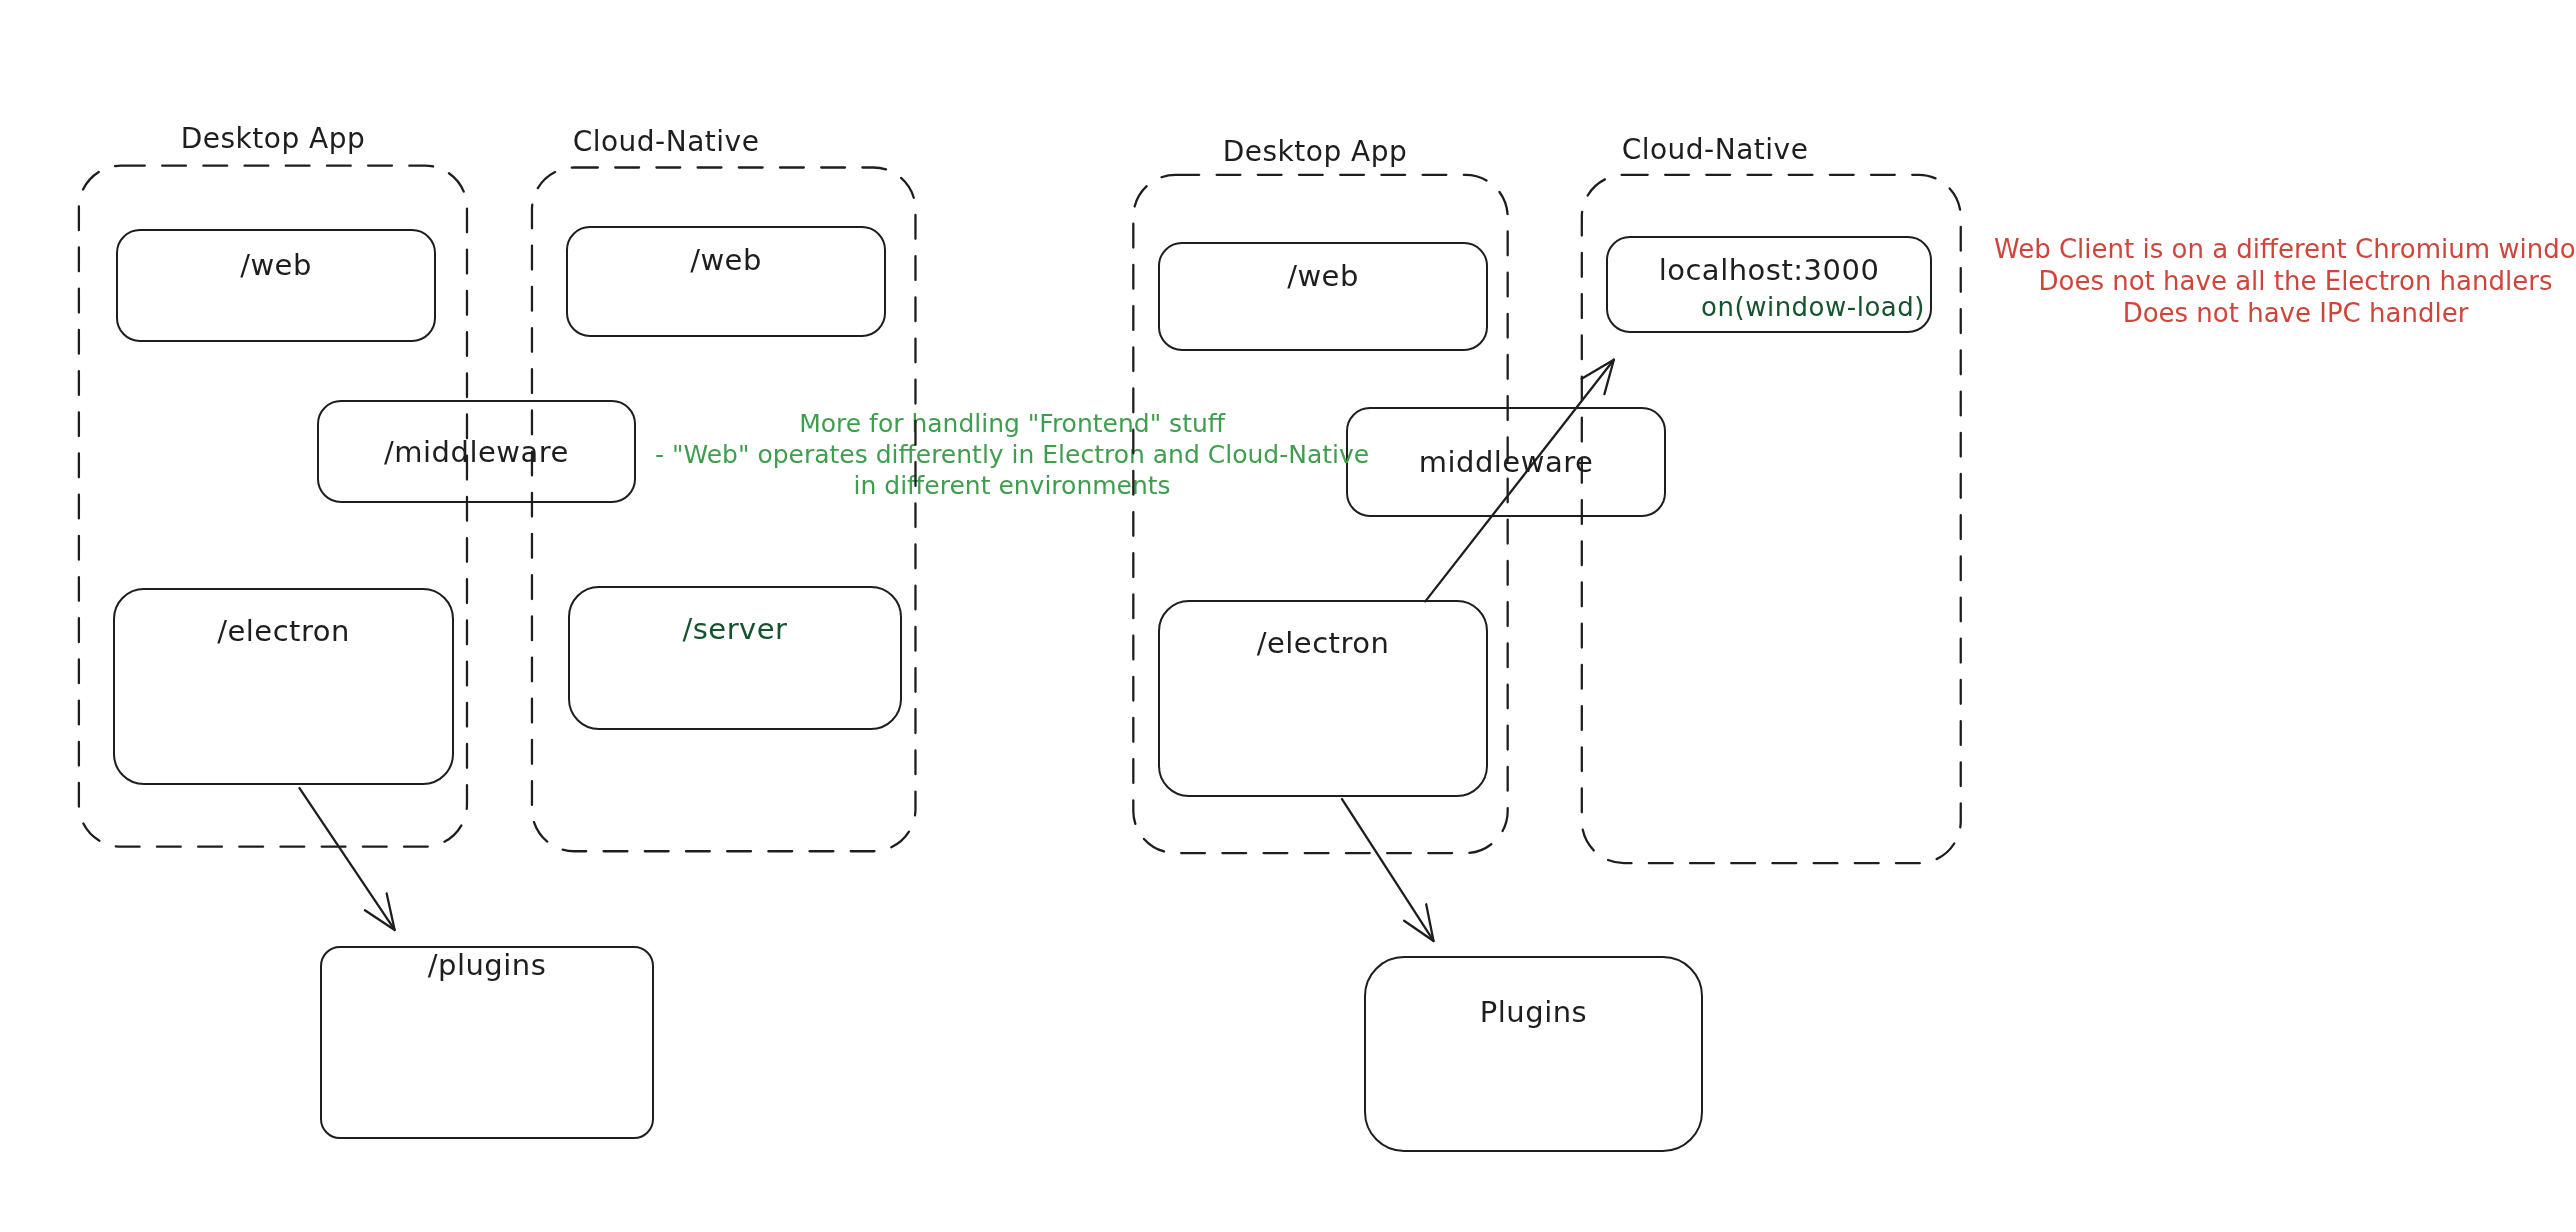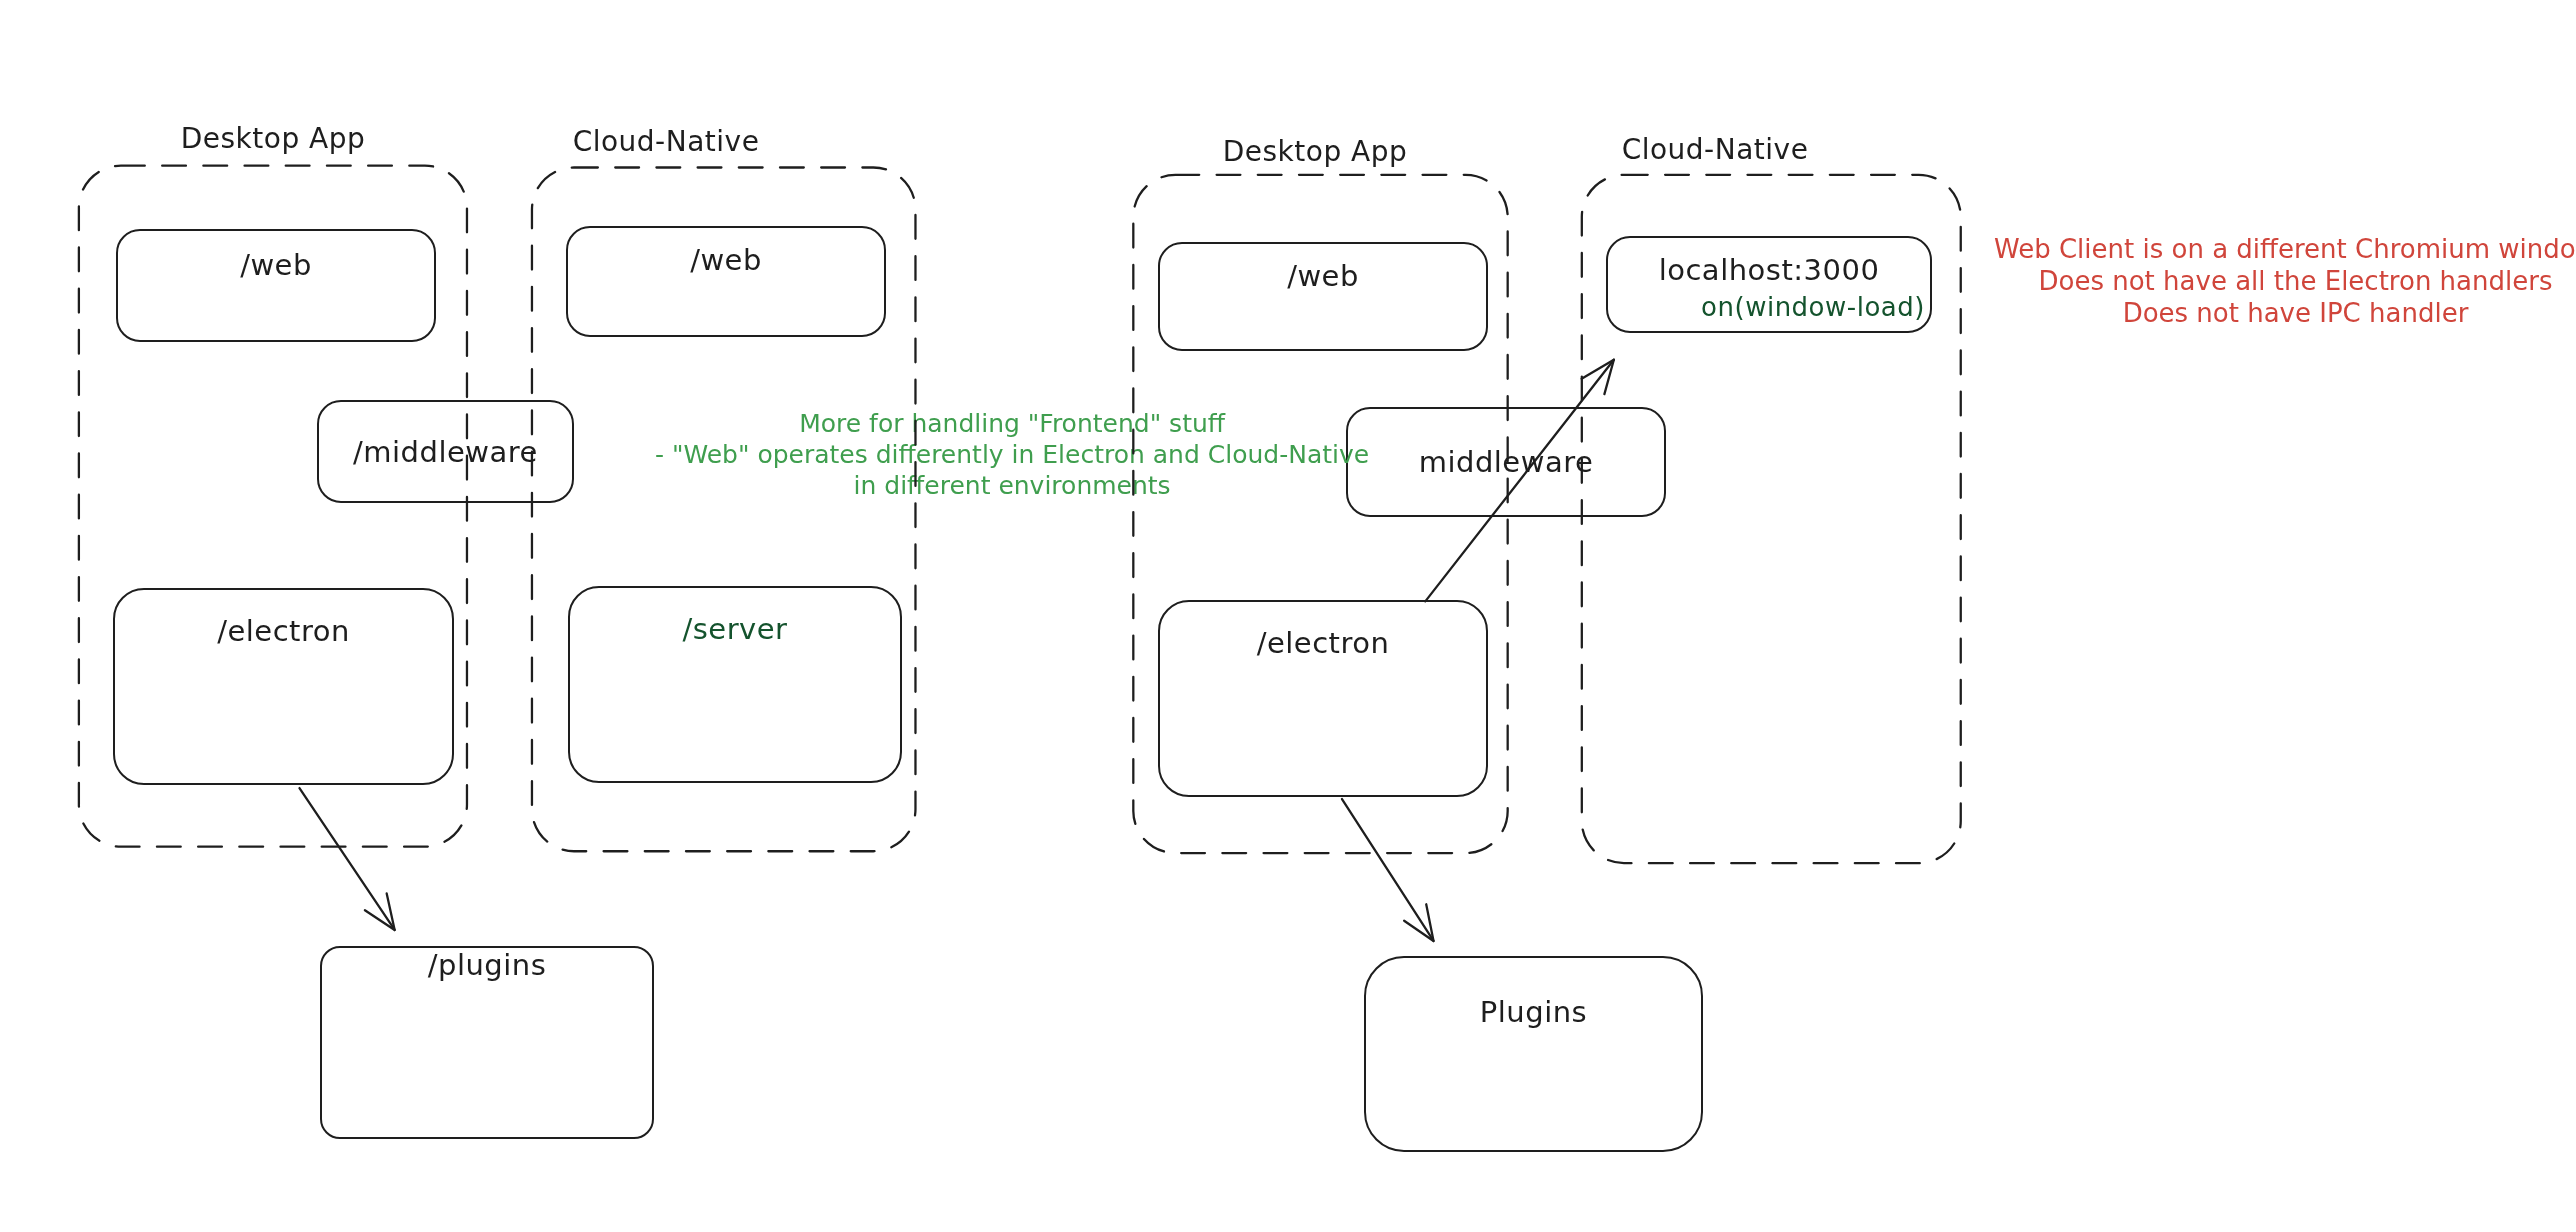--- a/index.html
+++ b/index.html
@@ -66,29 +66,29 @@
   <div class="group-title" style="left:1715px; top:133px;">Cloud-Native</div>
 
   <div class="box" style="left:116px; top:229px; width:320px; height:113px; border-radius:24px; padding-top:16.5px;">
     <span class="lbl">/web</span>
   </div>
 
   <div class="box" style="left:566px; top:226px; width:320px; height:111px; border-radius:24px; padding-top:14.6px;">
     <span class="lbl">/web</span>
   </div>
 
-  <div class="box center-label" style="left:317px; top:400px; width:257px; height:103px; border-radius:24px;">
+  <div class="box center-label" style="left:317px; top:400px; width:319px; height:103px; border-radius:24px;">
     <span class="lbl">/middleware</span>
   </div>
 
   <div class="box" style="left:113px; top:588px; width:341px; height:197px; border-radius:31px; padding-top:24px;">
     <span class="lbl">/electron</span>
   </div>
 
-  <div class="box" style="left:568px; top:586px; width:334px; height:197px; border-radius:31px; padding-top:24px;">
+  <div class="box" style="left:568px; top:586px; width:334px; height:144px; border-radius:31px; padding-top:24px;">
     <span class="lbl red">/server</span>
   </div>
 
   <div class="box" style="left:320px; top:946px; width:334px; height:193px; border-radius:20px; ">
     <span class="lbl">/plugins</span>
   </div>
 
   <div class="box" style="left:1158px; top:242px; width:330px; height:109px; border-radius:24px; padding-top:14.6px;">
     <span class="lbl">/web</span>
   </div>

